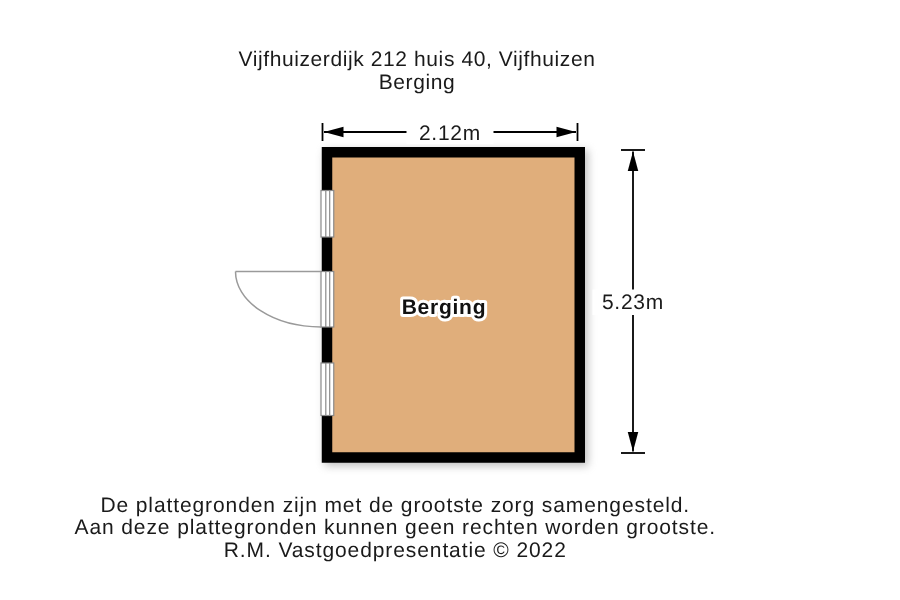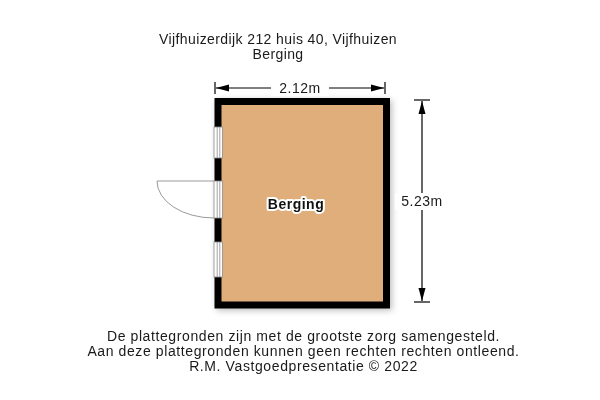--- a/index.html
+++ b/index.html
@@ -30,21 +30,20 @@
   .footer {
     position: absolute;
     top: 329px;
     left: 0;
     width: 527px;
     text-align: center;
     font-size: 14px;
     line-height: 15px;
     letter-spacing: 0.6px;
     color: #1a1a1a;
-    padding-left: 40px;
   }
   svg.plan {
     position: absolute;
     top: 0;
     left: 0;
   }
   .plan-shadow {
     filter: drop-shadow(2px 2px 3px rgba(110,110,110,0.45));
   }
   .room-rect {
@@ -149,17 +148,17 @@
       <polygon points="422,301 418.5,288 425.5,288"></polygon>
       <rect class="dim-label-bg" x="395" y="193" width="54" height="17"></rect>
       <text x="422" y="206" text-anchor="middle">5.23m</text>
     </g>
 
     <text class="room-label" x="296" y="209" text-anchor="middle">Berging</text>
   </svg>
 
   <div class="footer">
     <div>De plattegronden zijn met de grootste zorg samengesteld.</div>
-    <div>Aan deze plattegronden kunnen geen rechten rechten ontleend.</div>
+    <div>Aan deze plattegronden kunnen geen rechten worden grootste.</div>
     <div>R.M. Vastgoedpresentatie © 2022</div>
   </div>
 
 </div>
 
 </body></html>

